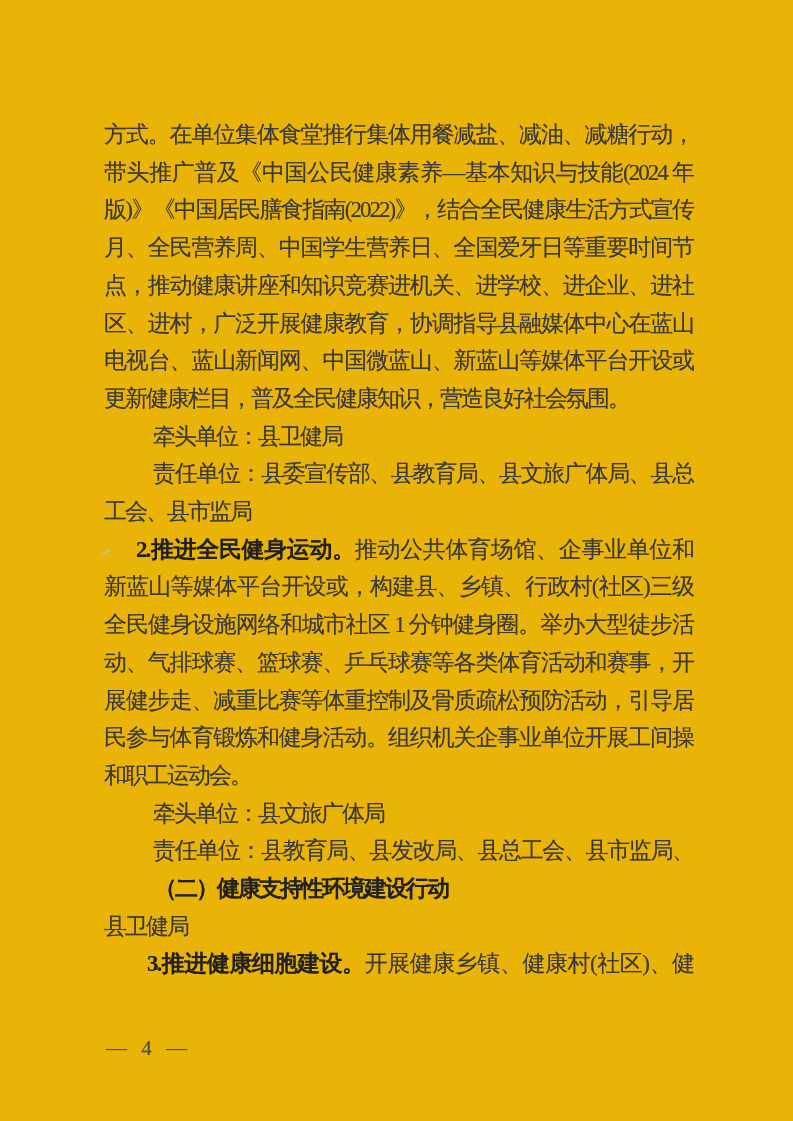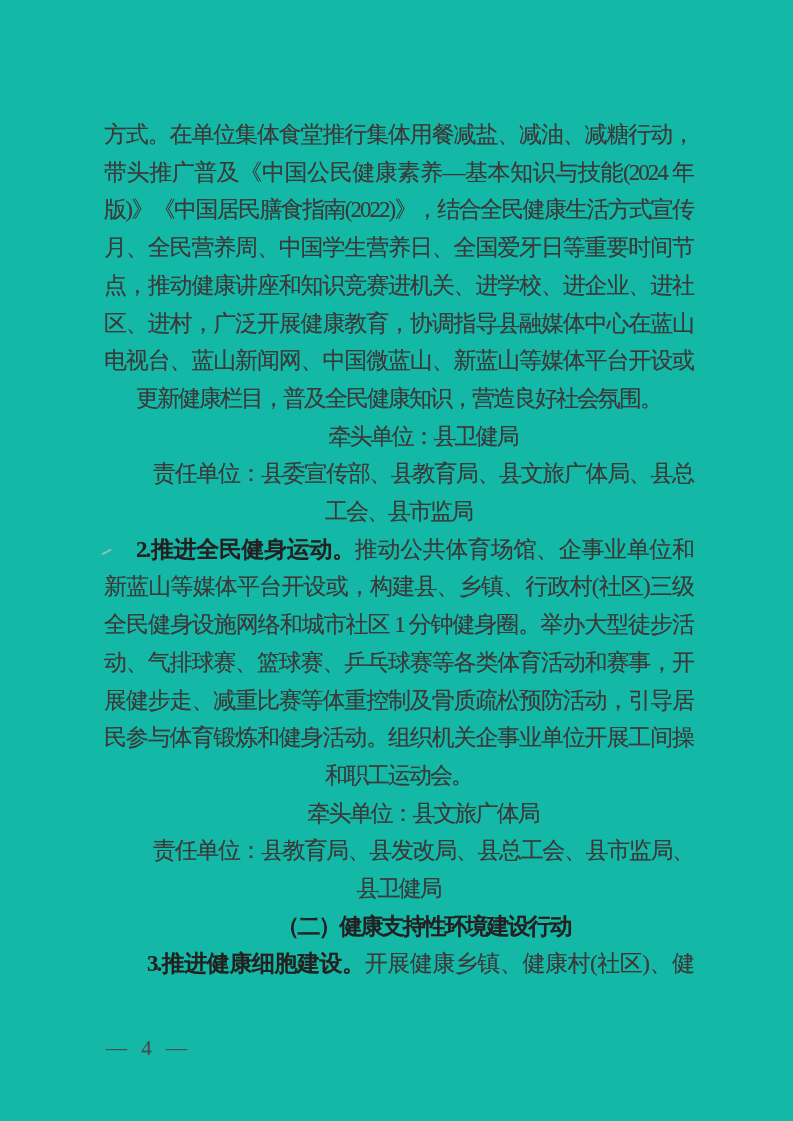--- a/index.html
+++ b/index.html
@@ -1,25 +1,25 @@
 <!DOCTYPE html>
 <html lang="zh"><head>
 <meta charset="utf-8">
 <style>
   html,body{margin:0;padding:0;background:#ffffff;}
   body{width:793px;height:1121px;overflow:hidden;}
   .page{
     position:relative;width:793px;height:1121px;
-    background:#14b8a6;
+    background:#eab308;
     font-family:"Liberation Serif","DejaVu Serif",serif;
   }
   .textblock{position:absolute;left:104px;top:116px;width:589px;}
   .line{
     font-size:23px;line-height:37.7px;letter-spacing:-2px;
-    color:#3a3a3a;white-space:nowrap;text-align:center;
+    color:#3a3a3a;white-space:nowrap;text-align:left;
     text-shadow:0 0 0.5px rgba(70,70,70,.55);
   }
   .line.j{text-align:justify;text-align-last:justify;white-space:normal;}
   .b{font-weight:bold;color:#212121;}
   .ind-org{padding-left:49px;}
   .ind-num2{padding-left:32px;}
   .ind-num3{padding-left:43px;}
   .ind-sec{padding-left:50px;}
   .footer{
     position:absolute;left:106px;top:1035px;
@@ -51,19 +51,19 @@
       <div class="line"><span>工会、县市监局</span></div>
       <div class="line j ind-num2"><span class="b">2.推进全民健身运动。</span><span>推动公共体育场馆、企事业单位和</span></div>
       <div class="line j"><span>新蓝山等媒体平台开设或，构建县、乡镇、行政村(社区)三级</span></div>
       <div class="line j"><span>全民健身设施网络和城市社区 1 分钟健身圈。举办大型徒步活</span></div>
       <div class="line j"><span>动、气排球赛、篮球赛、乒乓球赛等各类体育活动和赛事，开</span></div>
       <div class="line j"><span>展健步走、减重比赛等体重控制及骨质疏松预防活动，引导居</span></div>
       <div class="line j"><span>民参与体育锻炼和健身活动。组织机关企事业单位开展工间操</span></div>
       <div class="line"><span>和职工运动会。</span></div>
       <div class="line ind-org"><span>牵头单位：县文旅广体局</span></div>
       <div class="line j ind-org"><span>责任单位：县教育局、县发改局、县总工会、县市监局、</span></div>
+      <div class="line ind-sec"><span class="b">（二）健康支持性环境建设行动</span></div>
       <div class="line"><span>县卫健局</span></div>
-      <div class="line ind-sec"><span class="b">（二）健康支持性环境建设行动</span></div>
       <div class="line j ind-num3"><span class="b">3.推进健康细胞建设。</span><span>开展健康乡镇、健康村(社区)、健</span></div>
     </div>
   <div class="artifact"></div>
   <div class="footer">— 4 —</div>
 </div>
 
 </body></html>

